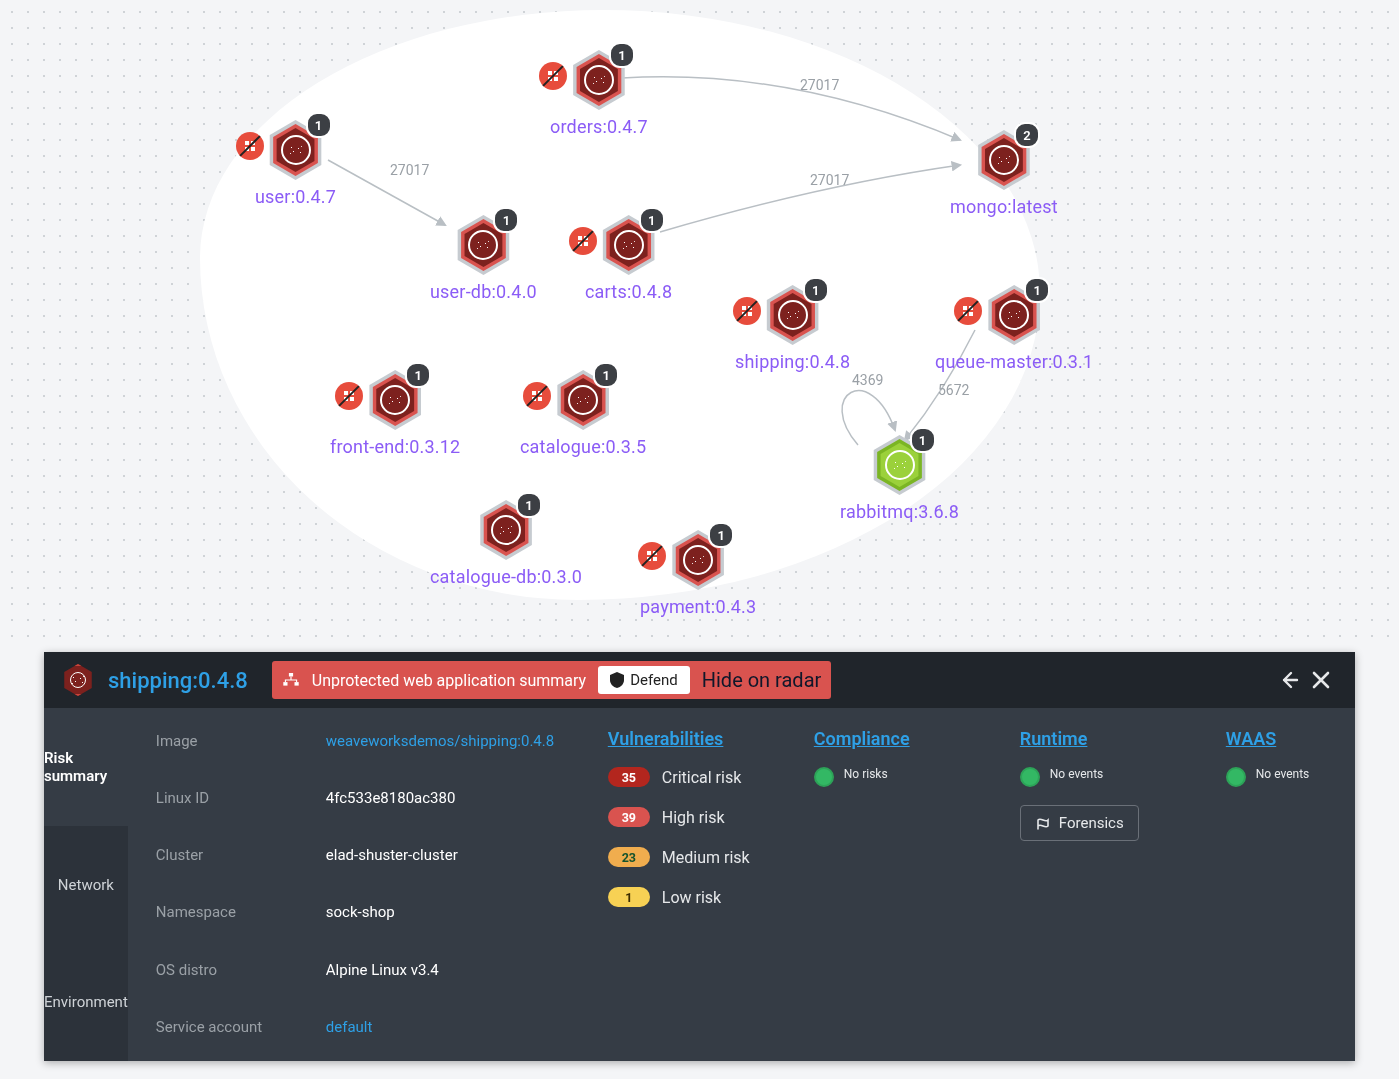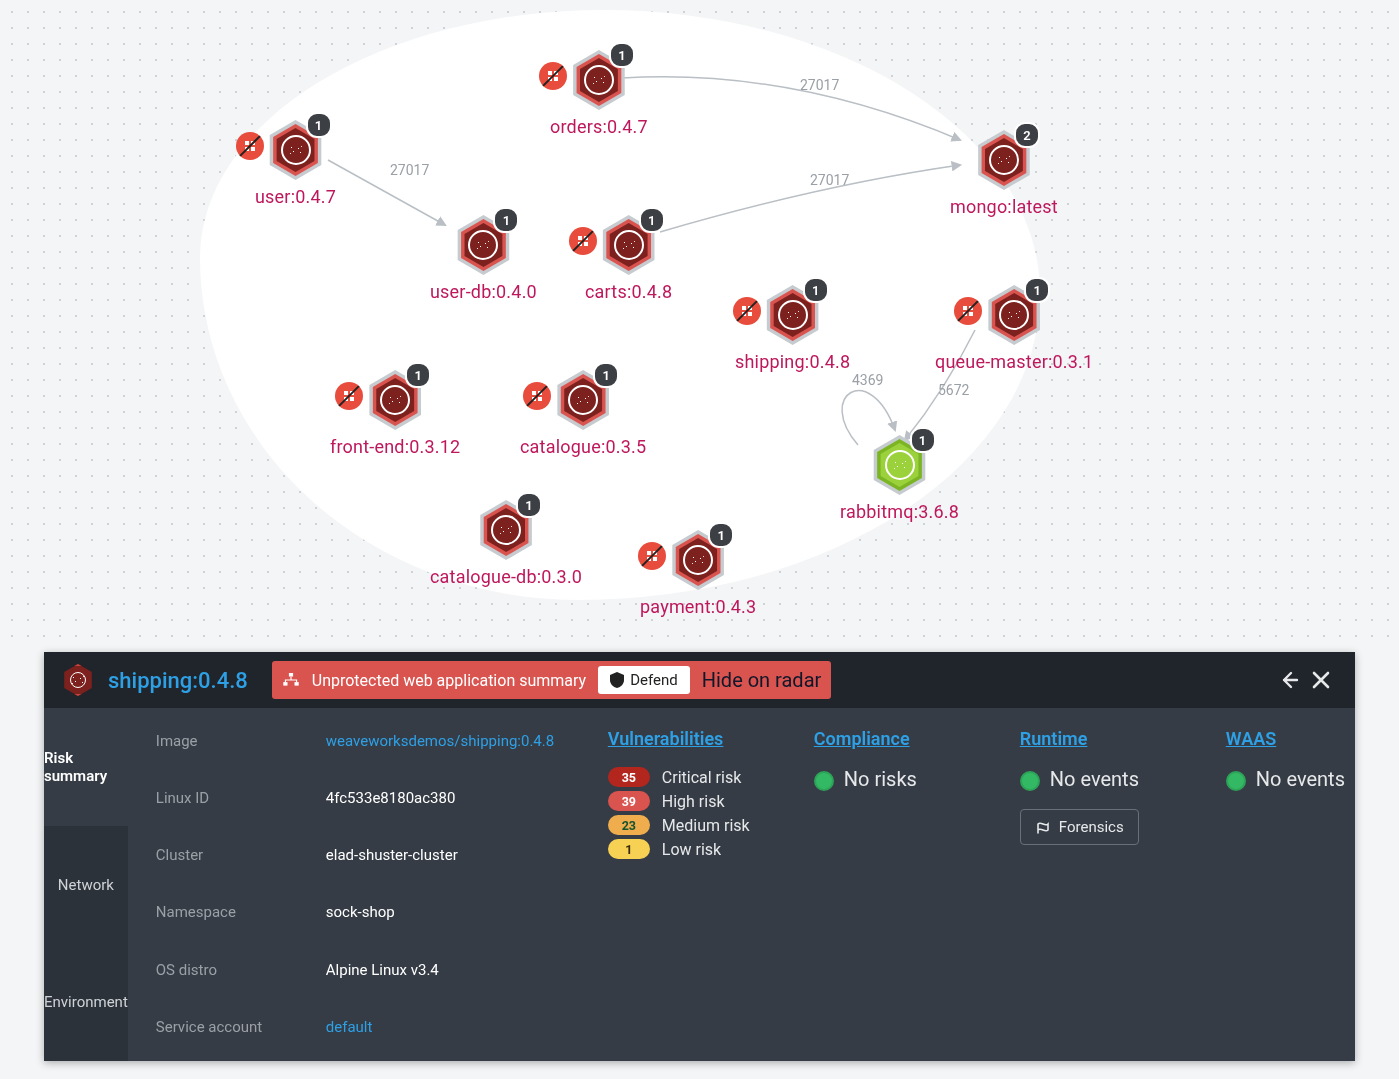--- a/index.html
+++ b/index.html
@@ -18,21 +18,21 @@
     conic-gradient(from 0deg,#fff 0 4deg,transparent 4deg 56deg,#fff 56deg 60deg,transparent 60deg 116deg,#fff 116deg 120deg,transparent 120deg 176deg,#fff 176deg 180deg,transparent 180deg 236deg,#fff 236deg 240deg,transparent 240deg 296deg,#fff 296deg 300deg,transparent 300deg 356deg,#fff 356deg 360deg);
     -webkit-mask:radial-gradient(circle,transparent 2.5px,#000 2.6px);mask:radial-gradient(circle,transparent 2.5px,#000 2.6px);border-radius:50%}
   .badge{position:absolute;right:-6px;top:-8px;min-width:22px;height:22px;border-radius:11px;background:#3c3f44;color:#fff;font-size:13px;font-weight:600;display:flex;align-items:center;justify-content:center;border:2px solid #fff}
   .alert-icon{position:absolute;left:-30px;top:12px;width:28px;height:28px;border-radius:50%;background:#e74c3c;display:flex;align-items:center;justify-content:center}
   .alert-icon::before{content:"";position:absolute;width:10px;height:10px;background:
     linear-gradient(#fff 0 0) 0 0/4px 4px no-repeat,
     linear-gradient(#fff 0 0) 6px 0/4px 4px no-repeat,
     linear-gradient(#fff 0 0) 0 6px/4px 4px no-repeat,
     linear-gradient(#fff 0 0) 6px 6px/4px 4px no-repeat}
   .alert-icon::after{content:"";position:absolute;width:28px;height:2px;background:#222;transform:rotate(-45deg)}
-  .node-label{margin-top:6px;font-size:18px;color:#be185d;letter-spacing:.2px}
+  .node-label{margin-top:6px;font-size:18px;color:#8b5cf6;letter-spacing:.2px}
   
   .panel{position:absolute;left:44px;right:44px;top:652px;bottom:18px;background:#353c45;color:#e6e8ea;box-shadow:0 2px 8px rgba(0,0,0,.3)}
   .panel-header{height:56px;background:#20252b;display:flex;align-items:center;padding:0 18px;position:relative}
   .panel-header .node-mini{width:28px;height:28px;display:flex;align-items:center;justify-content:center;clip-path:polygon(50% 0,93% 25%,93% 75%,50% 100%,7% 75%,7% 25%);background:#7d211e;border:2px solid #c9453c;margin-right:14px}
   .panel-header .node-mini .k8s-icon{width:14px;height:14px;border-width:1.6px}
   .panel-title{color:#2ea0e6;font-size:22px;font-weight:500;margin-right:24px}
   .alert-bar{display:flex;align-items:center;background:#d9534f;height:38px;border-radius:3px;padding:0 10px;gap:12px;color:#fff;font-size:16px}
   .alert-bar .defend-btn{background:#fff;color:#222;border-radius:3px;height:28px;padding:0 12px;font-size:15px;display:flex;align-items:center;gap:6px;cursor:pointer}
   .alert-bar .hide-link{color:#0f172a;cursor:pointer;font-size:20px}
   .panel-header .spacer{flex:1}
@@ -47,21 +47,21 @@
   .meta .v.link{color:#2ea0e6}
   .sections{display:flex;gap:56px;padding:20px 16px 0 40px;flex:1}
   .col{display:flex;flex-direction:column;gap:12px;min-width:150px}
   .col h3{margin:0 0 6px 0;font-size:18px;color:#2ea0e6;text-decoration:underline;font-weight:600;cursor:pointer}
   .sev-row{display:flex;align-items:center;gap:12px;font-size:16px;color:#e6e8ea}
   .sev-badge{min-width:30px;height:20px;border-radius:10px;font-size:12.5px;font-weight:700;color:#fff;display:flex;align-items:center;justify-content:center;padding:0 6px}
   .sev-crit{background:#b3261e}
   .sev-high{background:#d9534f}
   .sev-med{background:#f0ad4e;color:#14532d}
   .sev-low{background:#f7d154;color:#3b2b00}
-  .status-row{display:flex;align-items:flex-end;gap:10px;font-size:20px;color:#e6e8ea}
+  .status-row{display:flex;align-items:flex-start;gap:10px;font-size:12px;color:#e6e8ea}
   .status-dot{width:16px;height:16px;border-radius:50%;background:#33b864;border:2px solid #2da358}
   .btn{display:inline-flex;align-items:center;gap:8px;border:1px solid #6a7078;border-radius:4px;height:34px;padding:0 14px;color:#e6e8ea;font-size:15px;cursor:pointer;width:max-content;margin-top:6px}
   .shield-icon{width:14px;height:16px}
   .warn-icon{width:18px;height:14px}
 </style>
 </head>
 <body>
 
 <div class="canvas">
   <div class="dots"></div>
@@ -281,21 +281,21 @@
       <span class="v">sock-shop</span>
       <span class="k">OS distro</span>
       <span class="v">Alpine Linux v3.4</span>
       <span class="k">Service account</span>
       <span class="v link">default</span>
     </div>
 
     <div class="sections">
       <div class="col">
         <h3>Vulnerabilities</h3>
-        <div id="vuln-rows" style="display: flex; flex-direction: column; gap: 4px;">
+        <div id="vuln-rows" style="display: flex; flex-direction: column; gap: 20px;">
             <div class="sev-row">
               <span class="sev-badge sev-crit">35</span>
               <span>Critical risk</span>
             </div>
             <div class="sev-row">
               <span class="sev-badge sev-high">39</span>
               <span>High risk</span>
             </div>
             <div class="sev-row">
               <span class="sev-badge sev-med">23</span>

